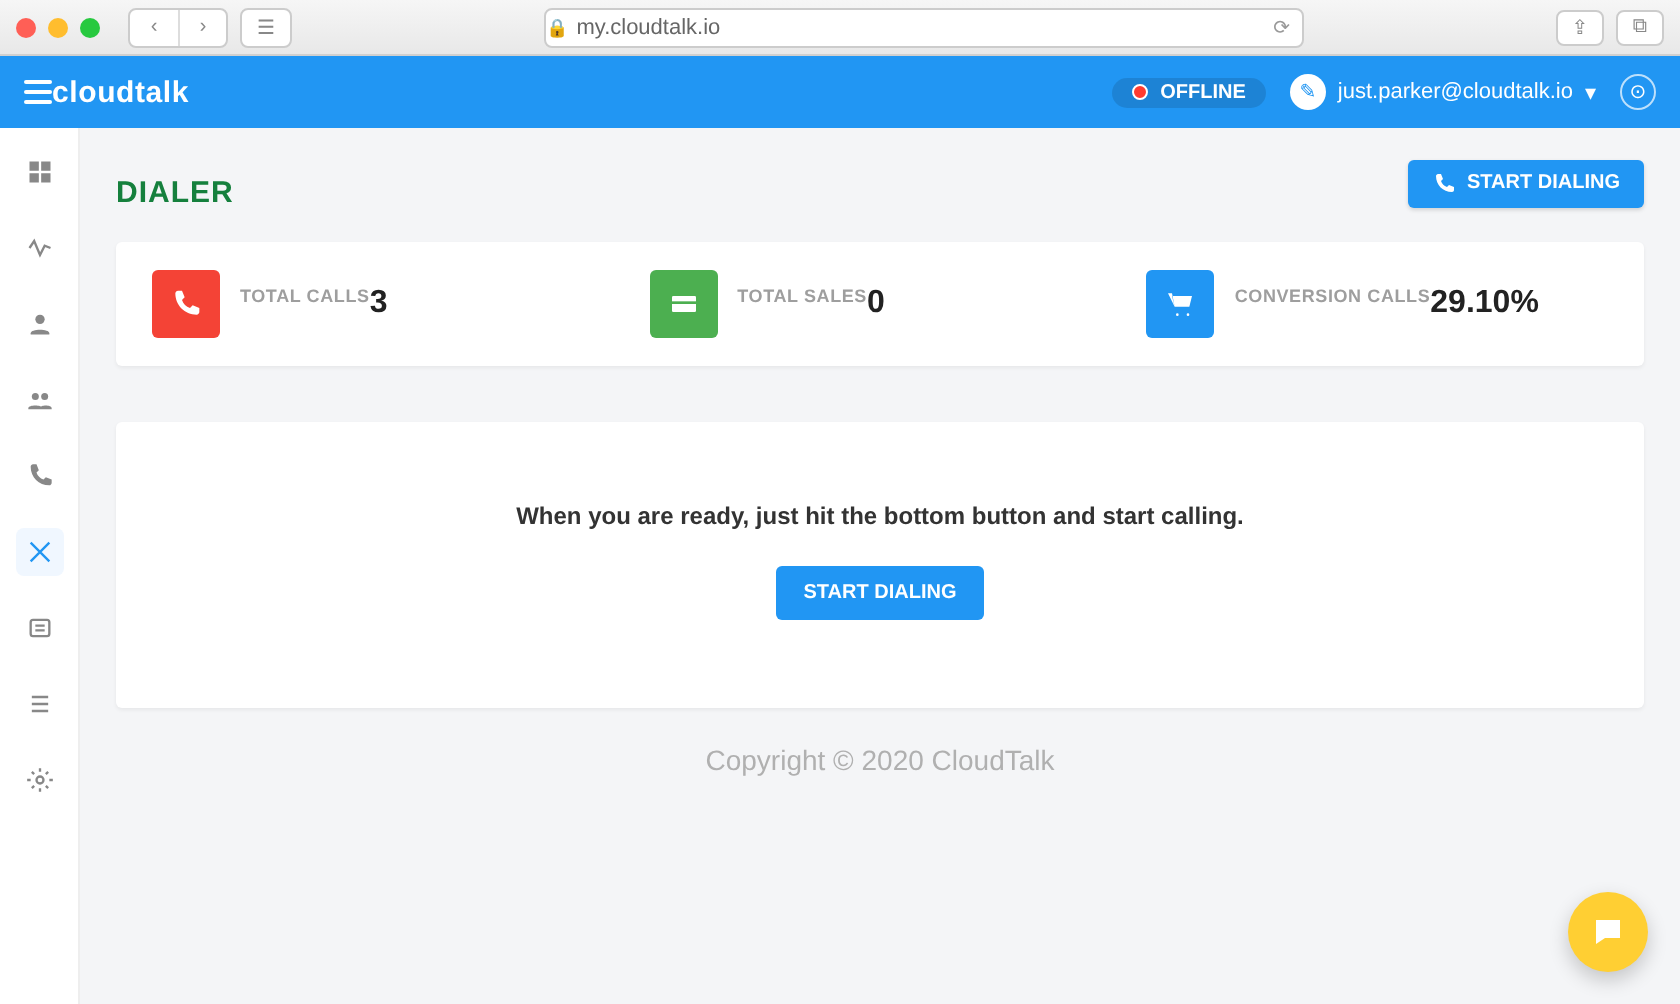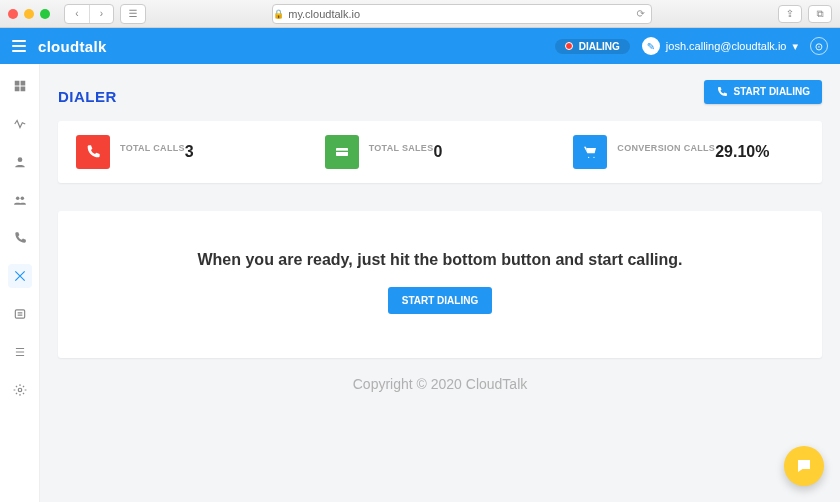--- a/index.html
+++ b/index.html
@@ -16,59 +16,59 @@
 .nav-btn { width: 24px; height: 18px; display: flex; align-items: center; justify-content: center; color: #888; font-size: 10px; }
 .nav-btn + .nav-btn { border-left: 1px solid #ddd; }
 .chrome-spacer { flex: 1; }
 .url-bar { flex: 0 0 380px; background: #fff; border: 1px solid #ccc; border-radius: 4px; height: 20px; display: flex; align-items: center; justify-content: center; color: #666; font-size: 11px; gap: 4px; }
 .url-bar .lock { font-size: 9px; }
 .url-refresh { margin-left: auto; padding-right: 6px; color: #999; font-size: 10px; }
 .chrome-right { display: flex; gap: 6px; margin-left: auto; }
 .chrome-square { width: 24px; height: 18px; border: 1px solid #ccc; border-radius: 4px; background: #fff; display: flex; align-items: center; justify-content: center; color: #888; font-size: 10px; }
 
 
-.topbar { background: #2196f3; height: 36px; display: flex; align-items: center; color: #fff; padding: 0 12px; gap: 12px; }
+.topbar { background: #2196f3; height: 36px; display: flex; align-items: center; color: #fff; padding: 0 12px; gap: 0; }
 .hamburger { cursor: pointer; display:flex; flex-direction:column; gap:3px;}
 .hamburger span{display:block;width:14px;height:2px;background:#fff;border-radius:1px;}
 .brand { font-weight: 600; font-size: 15px; letter-spacing: 0.3px; }
 .topbar-right { margin-left: auto; display: flex; align-items: center; gap: 12px; }
 .status-pill { background: rgba(0,0,0,0.12); border-radius: 12px; padding: 2px 10px; display: flex; align-items: center; gap: 6px; font-size: 10px; font-weight: 600; }
 .status-dot { width: 8px; height: 8px; background: #ff3b30; border-radius: 50%; border:1px solid #fff;}
 .user-chip { display: flex; align-items: center; gap: 6px; font-size: 11px; }
 .user-ava { width: 18px; height: 18px; border-radius: 50%; background: #fff; color: #2196f3; display: flex; align-items: center; justify-content: center; font-size: 10px; }
 .help-circle { width: 18px; height: 18px; border: 1px solid rgba(255,255,255,0.7); border-radius: 50%; display: flex; align-items: center; justify-content: center; font-size: 10px; }
 
 
 .app { display: flex; height: calc(502px - 28px - 36px); background: #f4f5f7; }
 .sidebar { width: 40px; background: #fff; border-right: 1px solid #eee; display: flex; flex-direction: column; align-items: center; padding-top: 10px; gap: 14px; }
 .sidebar-item { width: 24px; height: 24px; display: flex; align-items: center; justify-content: center; color: #888; border-radius: 4px; cursor: pointer; }
 .sidebar-item.active { color: #2196f3; background: #f0f7ff; }
 .sidebar svg { width: 14px; height: 14px; }
 
 .main { flex: 1; padding: 14px 18px 0 18px; overflow: hidden; }
 .page-head { display: flex; align-items: center; margin-bottom: 16px; }
-.page-title { color: #1d4ed8; font-weight: 700; font-size: 15px; letter-spacing: 0.5px; margin-top: 10px; }
+.page-title { color: #15803d; font-weight: 700; font-size: 15px; letter-spacing: 0.5px; margin-top: 10px; }
 .btn-primary { margin-left: auto; background: #2196f3; color: #fff; border-radius: 3px; padding: 6px 12px; font-size: 10px; font-weight: 600; display: flex; align-items: center; gap: 6px; cursor: pointer; box-shadow: 0 1px 2px rgba(0,0,0,0.15);}
 .btn-primary svg { width: 12px; height: 12px; fill: #fff; }
 
 .card { background: #fff; border-radius: 3px; box-shadow: 0 1px 2px rgba(0,0,0,0.06); }
 .stats-card { display: flex; padding: 14px 18px; gap: 18px; margin-bottom: 28px; }
 .stat { flex: 1; display: flex; align-items: center; gap: 10px; }
 .stat-icon { width: 34px; height: 34px; border-radius: 3px; display: flex; align-items: center; justify-content: center; color: #fff; }
 .ic-red { background: #f44336; }
 .ic-green { background: #4caf50; }
 .ic-blue { background: #2196f3; }
 .ic-yellow { background: #fbc02d; }
 .stat-icon svg { width: 16px; height: 16px; fill: #fff; }
 .stat-text { display: flex; }
 .stat-label { color: #9e9e9e; font-size: 9px; font-weight: 600; letter-spacing: 0.3px; }
 .stat-value { color: #222; font-size: 16px; font-weight: 700; }
 
 .empty-card { padding: 40px 20px 44px; text-align: center; }
-.empty-text { color: #333; font-size: 16px; font-weight: 700; margin-bottom: 18px; }
+.empty-text { color: #333; font-size: 12px; font-weight: 700; margin-bottom: 18px; }
 .center-btn { display: inline-flex; background: #2196f3; color: #fff; border-radius: 3px; padding: 8px 14px; font-size: 10px; font-weight: 600; cursor: pointer; }
 
 .footer { text-align: center; color: #b0b0b0; font-size: 14px; margin-top: 18px; }
 
 .intercom { position: absolute; right: 16px; bottom: 16px; width: 40px; height: 40px; border-radius: 50%; background: #ffcf33; display: flex; align-items: center; justify-content: center; box-shadow: 0 4px 10px rgba(0,0,0,0.2); cursor: pointer; }
 .intercom svg { width: 18px; height: 18px; fill: #fff; }
 </style>
 </head>
 <body>
 
@@ -101,25 +101,25 @@
 <div class="topbar">
   <div class="hamburger">
       <span></span>
       <span></span>
       <span></span>
     </div>
   <div class="brand">cloudtalk</div>
   <div class="topbar-right">
     <div class="status-pill">
       <span class="status-dot"></span>
-      <span>DIALING</span>
+      <span>OFFLINE</span>
     </div>
     <div class="user-chip">
       <span class="user-ava">✎</span>
-      <span>josh.calling@cloudtalk.io</span>
+      <span>just.parker@cloudtalk.io</span>
       <span>▾</span>
     </div>
     <div class="help-circle">⊙</div>
   </div>
 </div>
 
 <div class="app">
   <div class="sidebar">
     <div class="sidebar-item">
         <svg viewBox="0 0 24 24">

